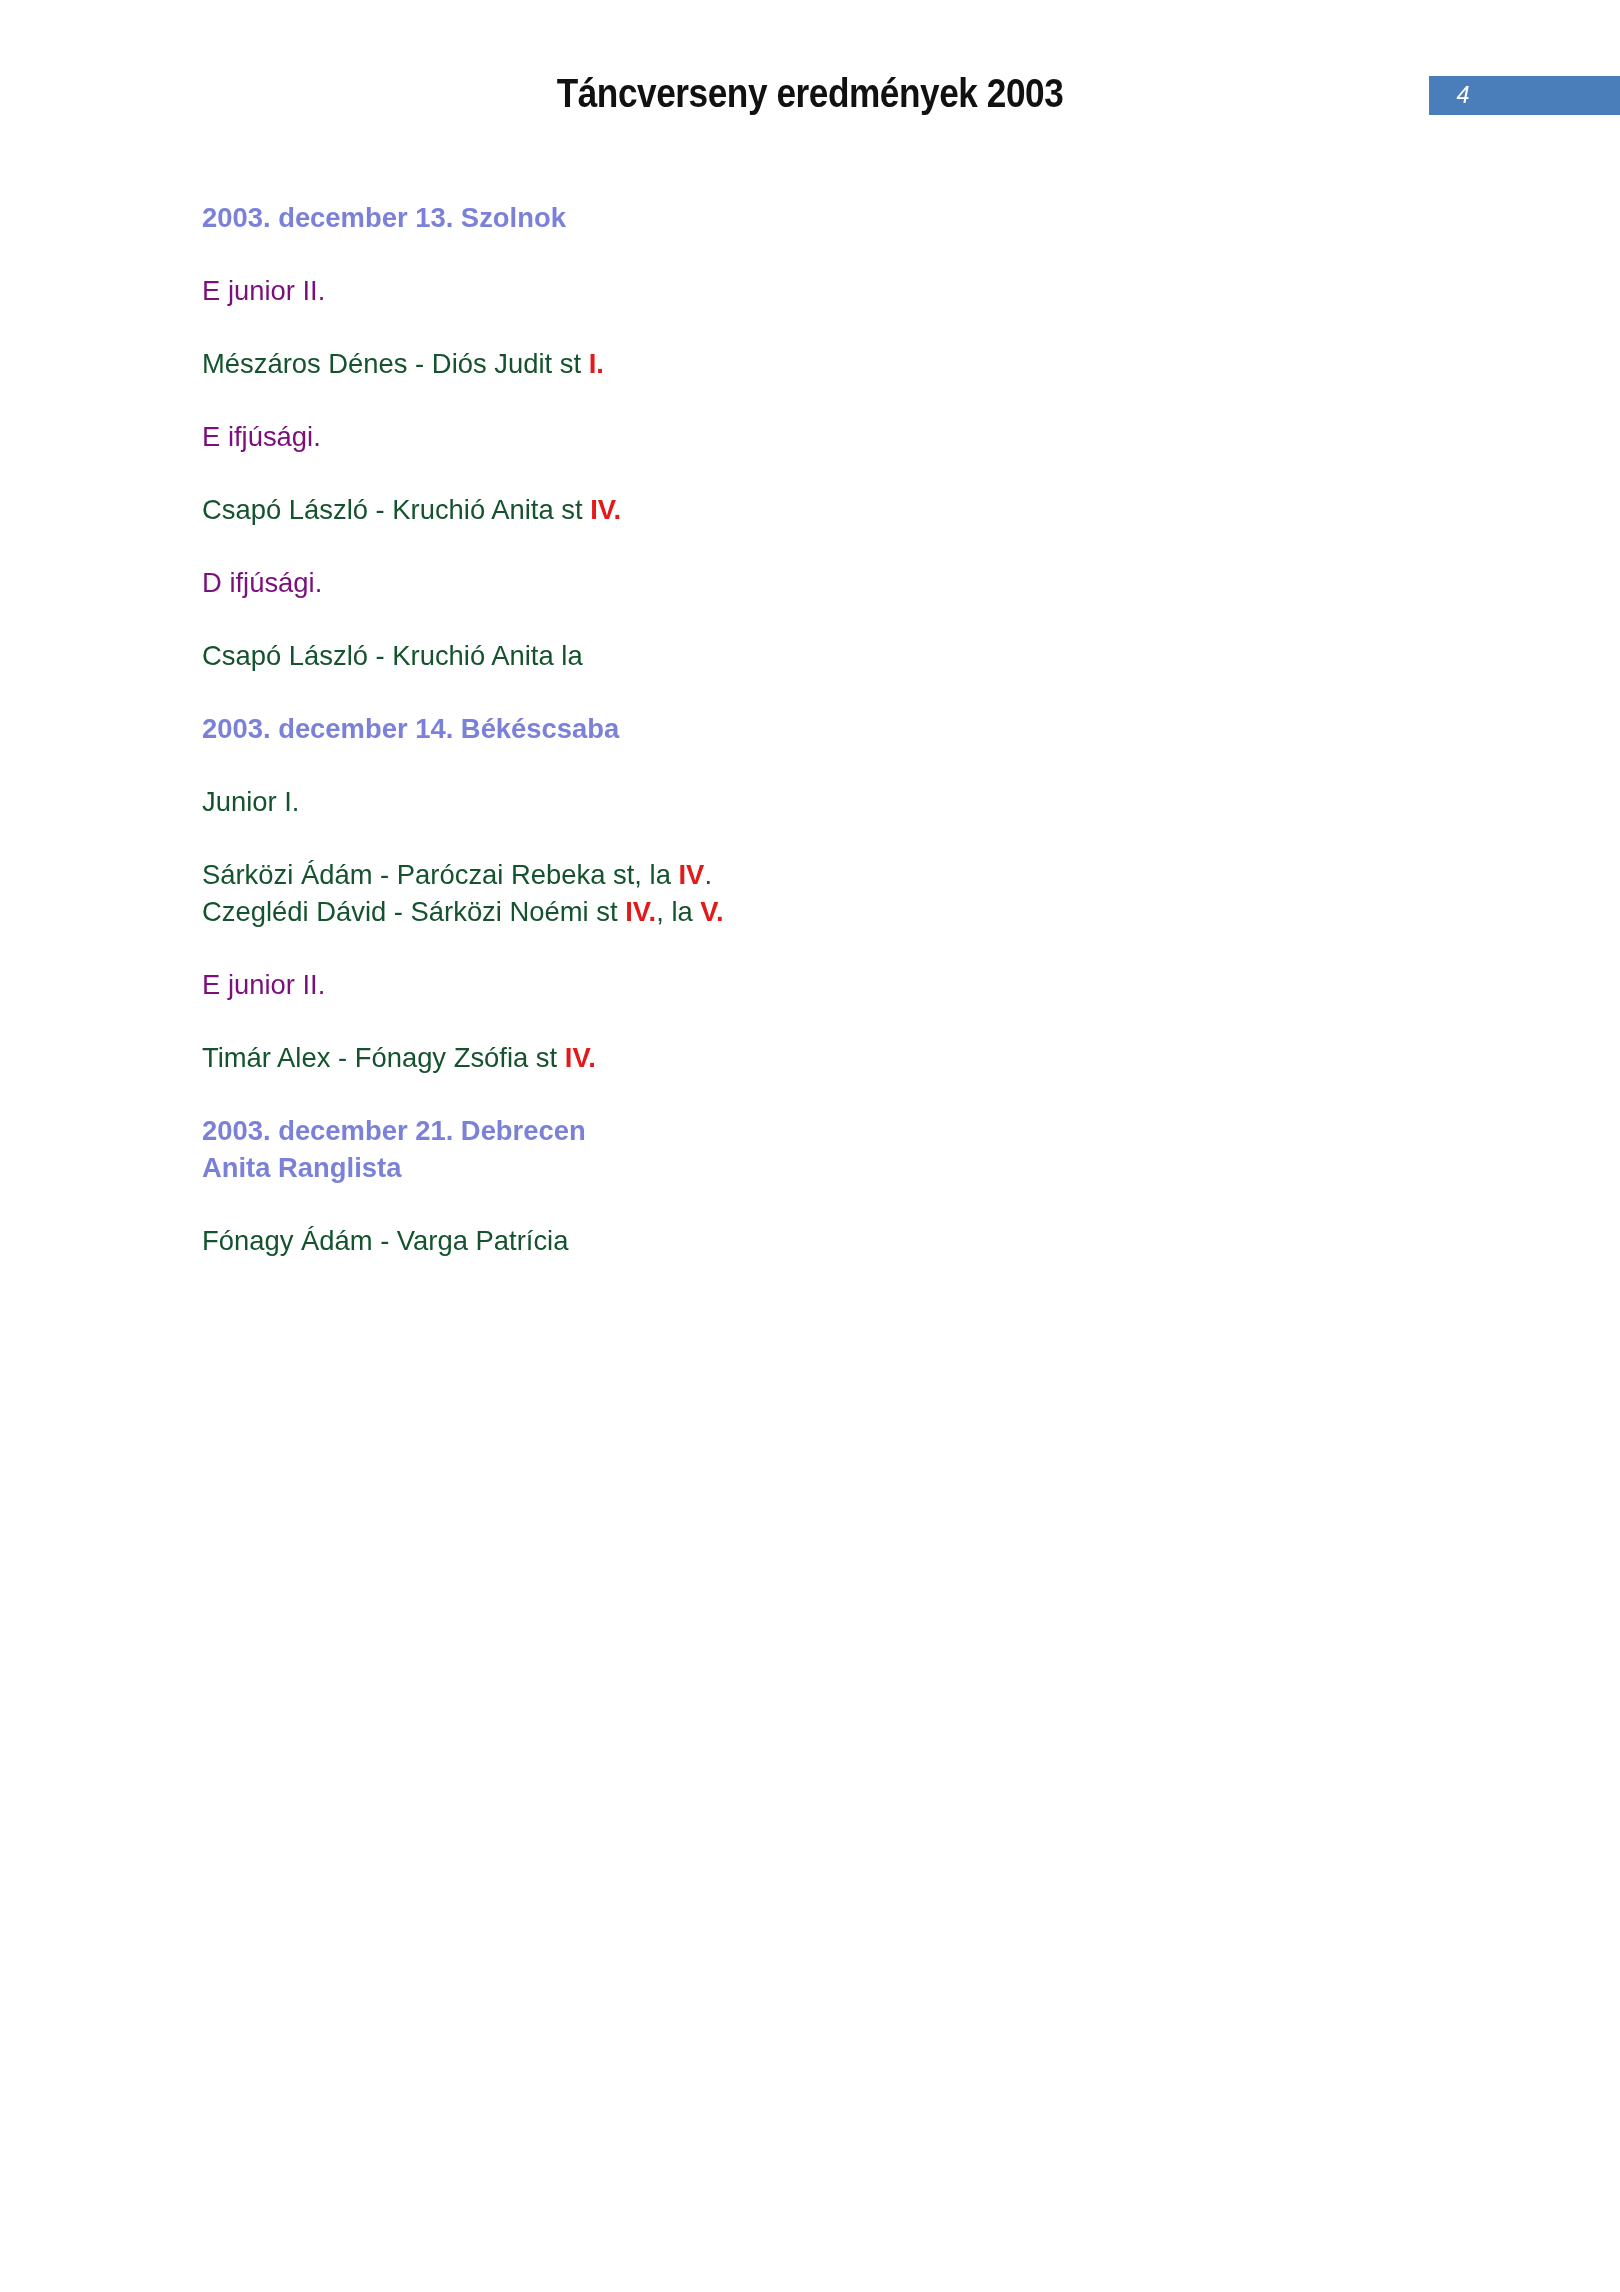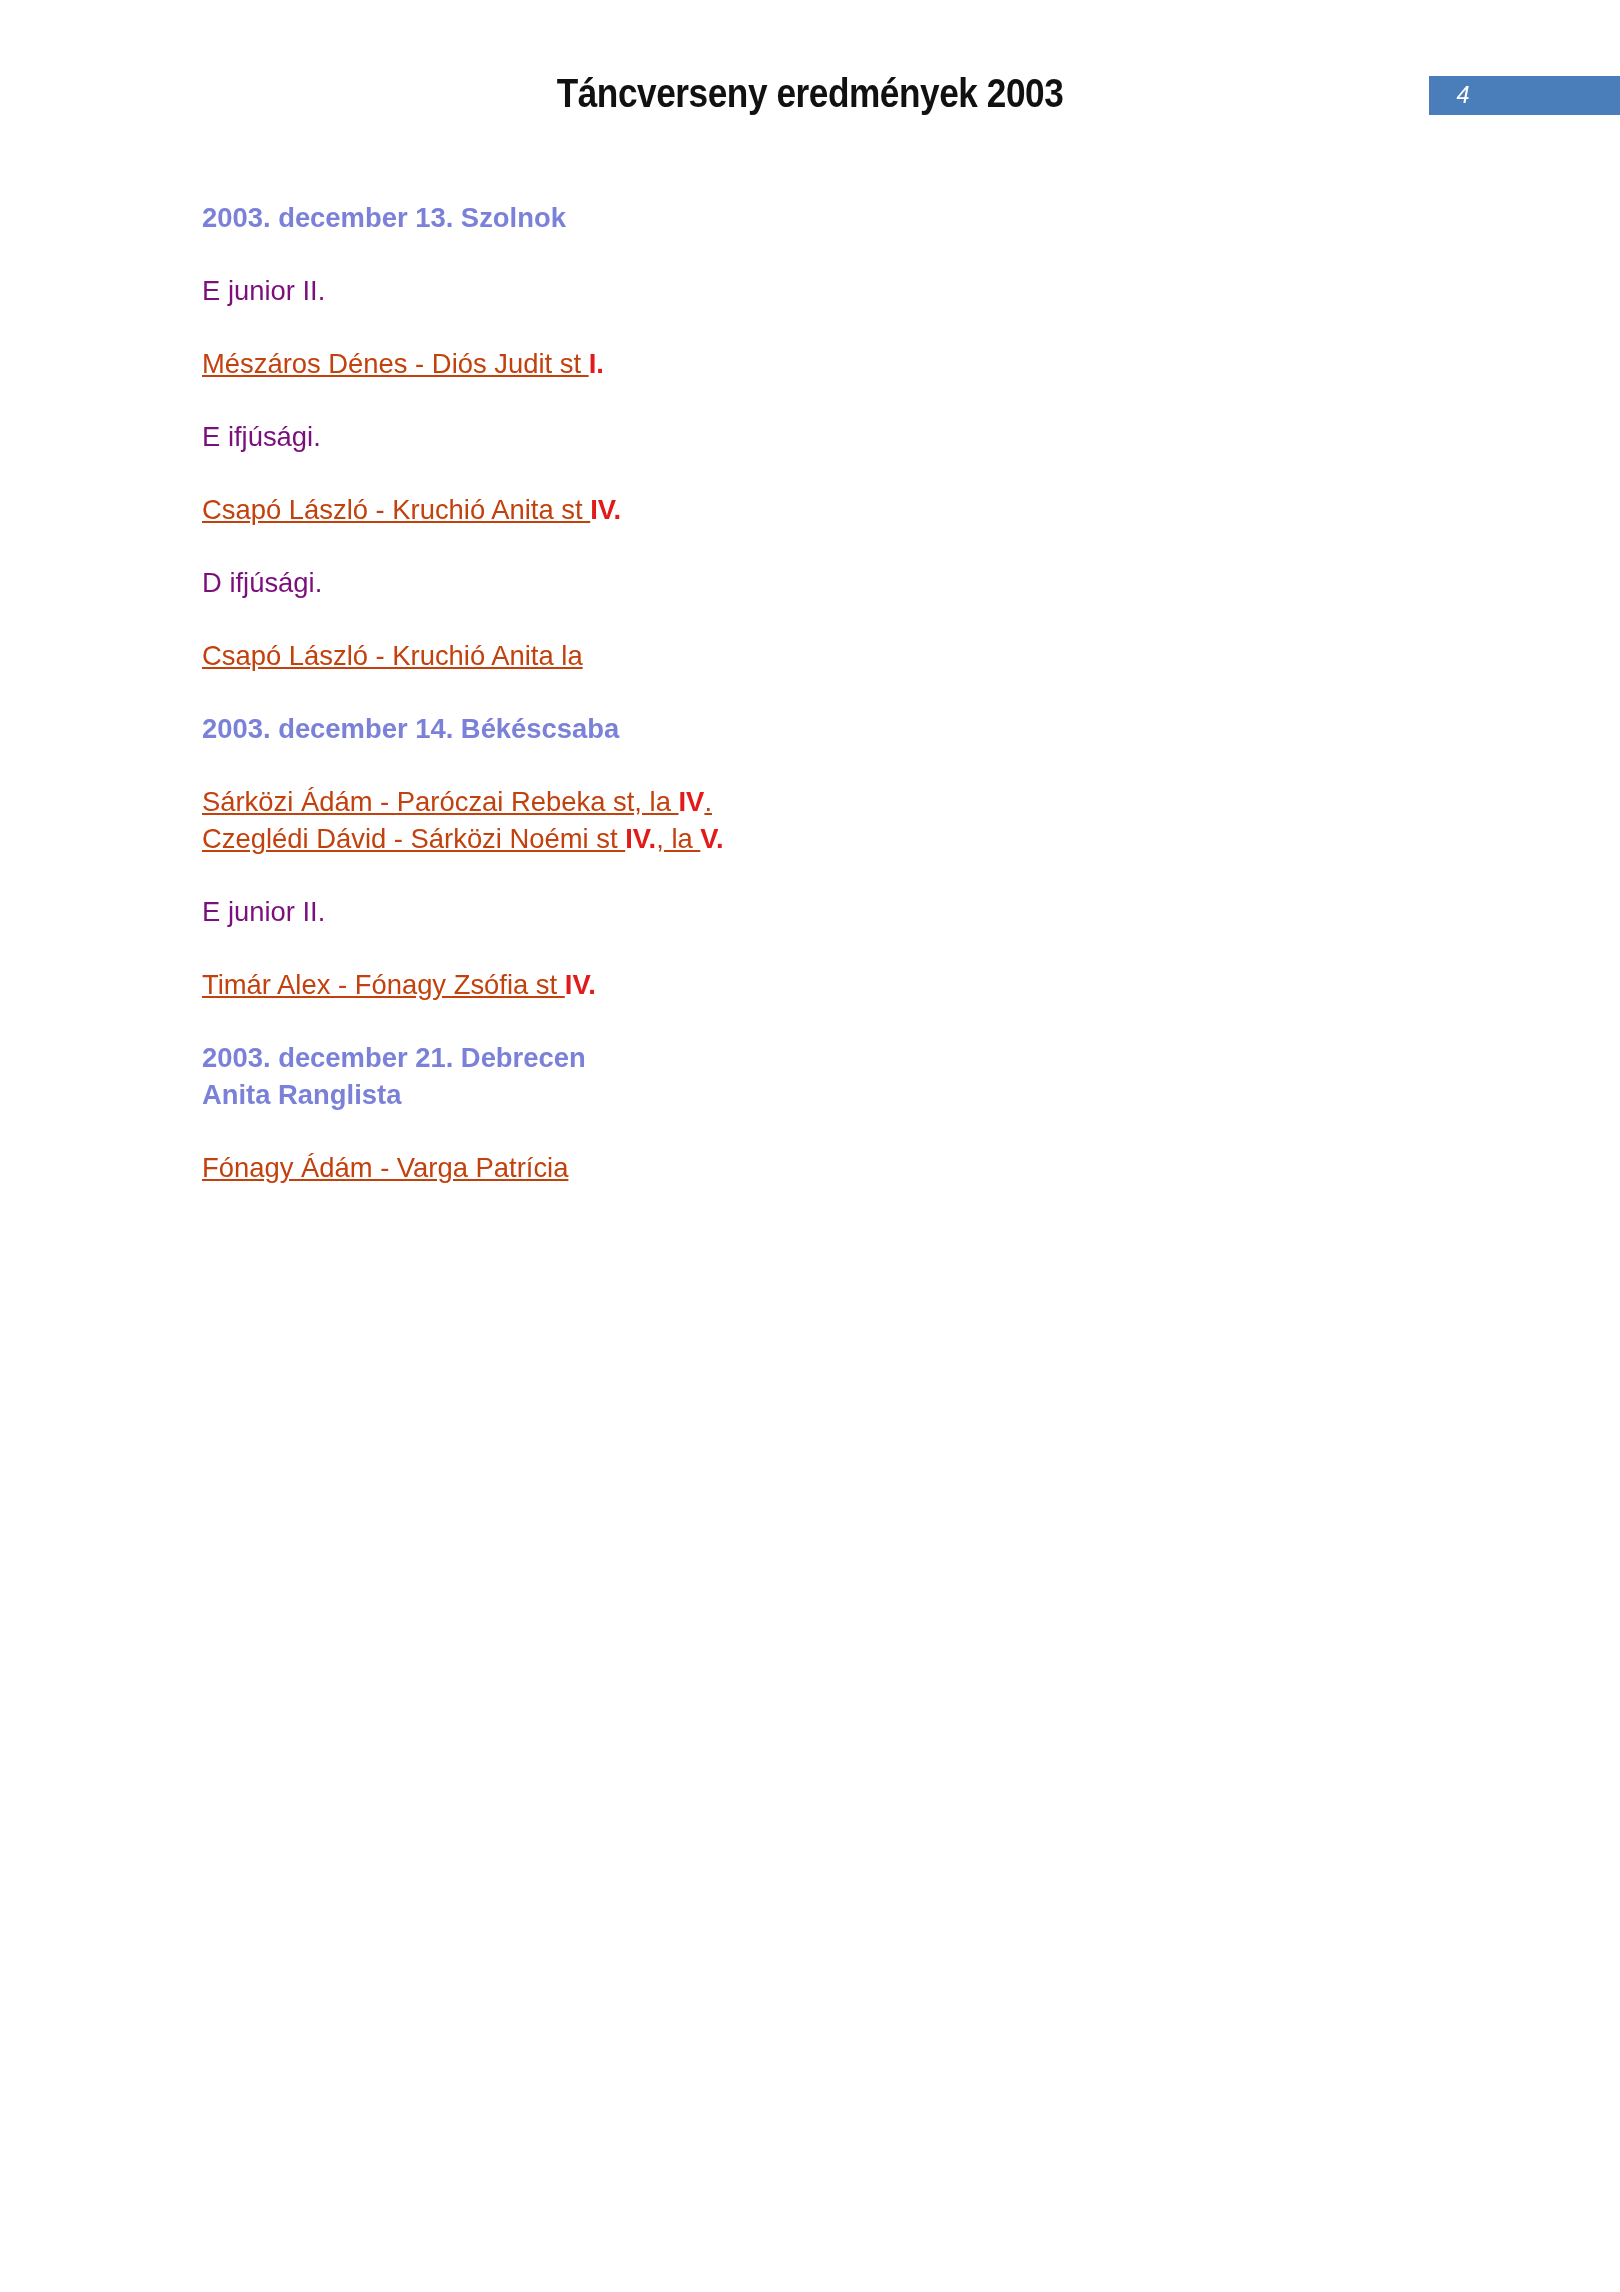--- a/index.html
+++ b/index.html
@@ -57,21 +57,21 @@
     margin: 0 0 36px 0;
     font-size: 27.4px;
     line-height: 37px;
     color: #1c1c1c;
     font-weight: normal;
   }
   .content p.heading {
     color: #7b81d8;
     font-weight: bold;
   }
-  .run-body   { color: #c2410c; text-decoration: underline; }
+  .run-body   { color: #14532d; }
   .run-purple { color: #7b0f7b; }
   .run-red    { color: #e21a1a; font-weight: bold; }
 </style>
 </head>
 <body>
 
 <div class="doc-title">Táncverseny eredmények 2003</div>
 
 <div class="page-num-box">
   <span class="page-num">4</span>
@@ -79,19 +79,20 @@
 
 <div class="content">
     <p class="heading"><span class="run-heading">2003. december 13. Szolnok</span></p>
     <p class="body"><span class="run-purple">E junior II.</span></p>
     <p class="body"><span class="run-body">Mészáros Dénes - Diós Judit st </span><span class="run-red">I.</span></p>
     <p class="body"><span class="run-purple">E ifjúsági.</span></p>
     <p class="body"><span class="run-body">Csapó László - Kruchió Anita st </span><span class="run-red">IV.</span></p>
     <p class="body"><span class="run-purple">D ifjúsági.</span></p>
     <p class="body"><span class="run-body">Csapó László - Kruchió Anita la</span></p>
     <p class="heading"><span class="run-heading">2003. december 14. Békéscsaba</span></p>
+    <p class="body"><span class="run-body">Junior I.</span></p>
     <p class="body"><span class="run-body">Sárközi Ádám - Paróczai Rebeka st, la </span><span class="run-red">IV</span><span class="run-body">.</span><br><span class="run-body">Czeglédi Dávid - Sárközi Noémi st </span><span class="run-red">IV.</span><span class="run-body">, la </span><span class="run-red">V.</span></p>
     <p class="body"><span class="run-purple">E junior II.</span></p>
     <p class="body"><span class="run-body">Timár Alex - Fónagy Zsófia st </span><span class="run-red">IV.</span></p>
     <p class="heading"><span class="run-heading">2003. december 21. Debrecen</span><br><span class="run-heading">Anita Ranglista</span></p>
     <p class="body"><span class="run-body">Fónagy Ádám - Varga Patrícia</span></p>
   </div>
 
 
 </body></html>

